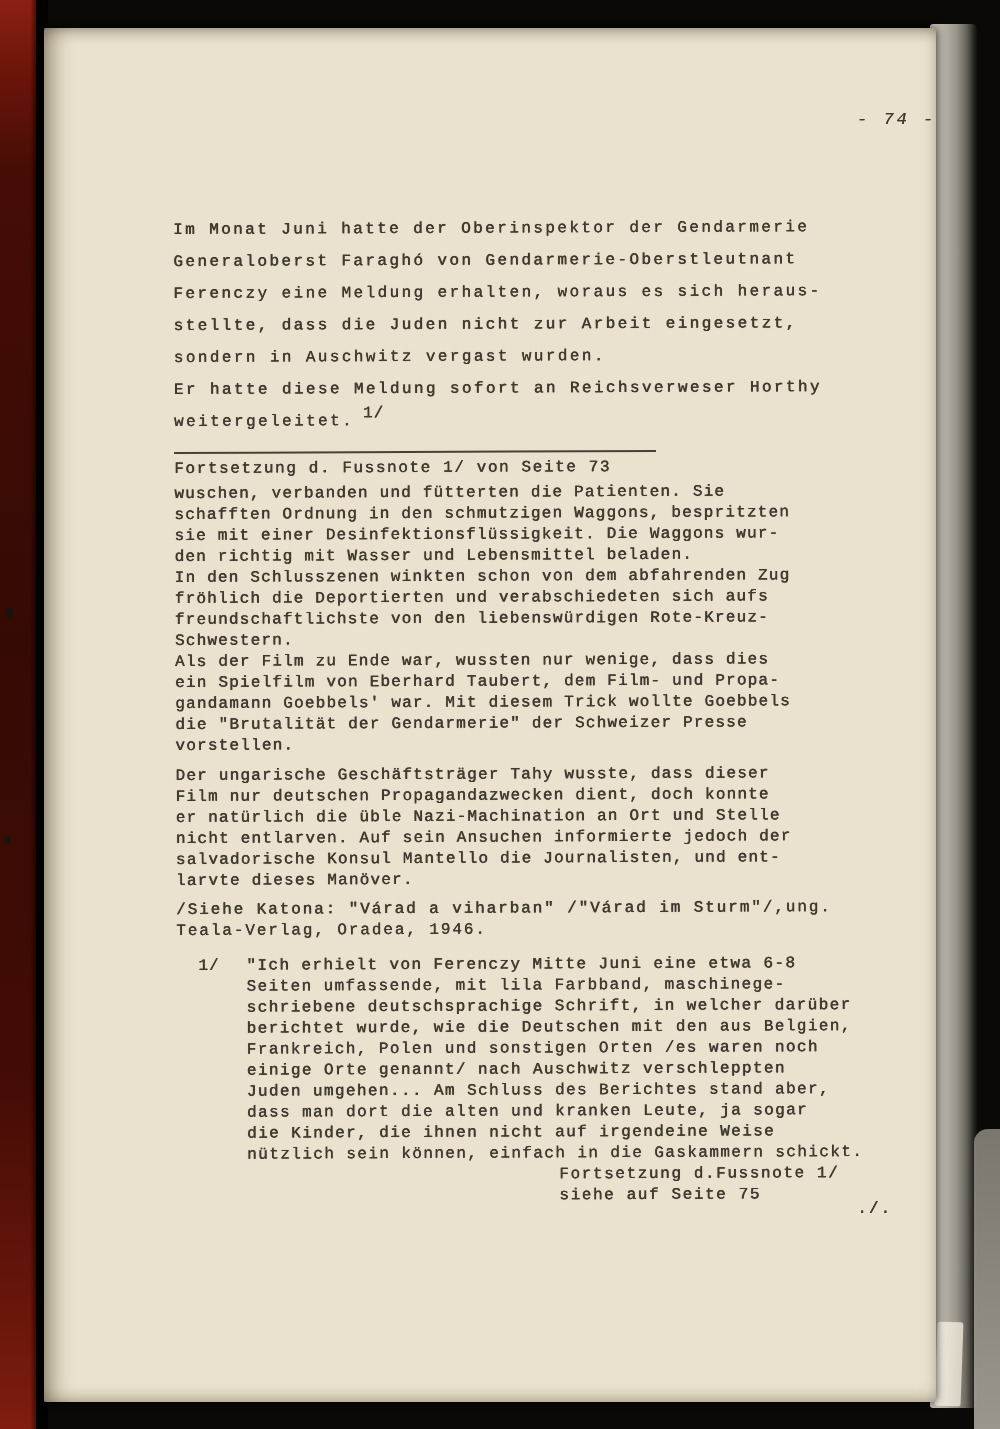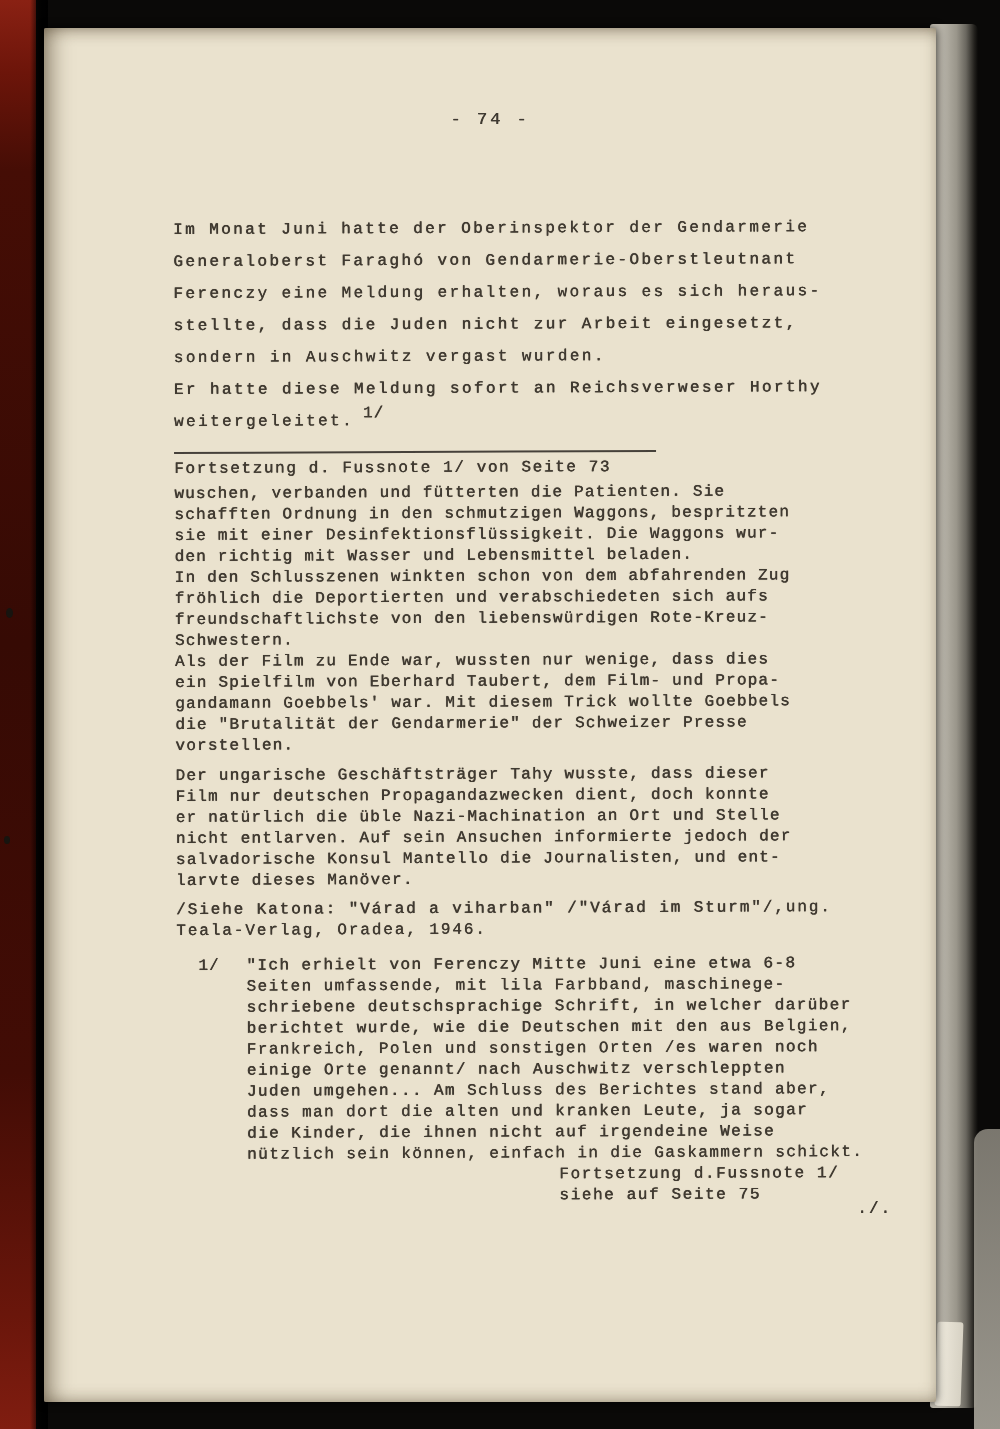--- a/index.html
+++ b/index.html
@@ -72,25 +72,26 @@
       inset 0 10px 16px -10px rgba(55,40,18,0.45),
       inset -6px -8px 18px -10px rgba(70,55,30,0.40),
       0 0 10px rgba(0,0,0,0.8);
     border-radius: 2px;
   }
 
   .page-number {
     position: absolute;
     top: 82px; left: 0;
     width: 100%;
-    text-align: center;
+    text-align: right;
     font-size: 17px;
     letter-spacing: 3px;
     color: #3f3a32;
     text-shadow: 0.4px 0 0 currentColor;
+    font-style: italic;
   }
 
   .textcol {
     position: absolute;
     left: 129px; top: 186px;
     width: 760px;
     color: #403a31;
     font-size: 16px;
     text-shadow: 0.4px 0 0 currentColor, 0 0 1px rgba(64,58,49,0.35);
     transform: rotate(-0.25deg);

